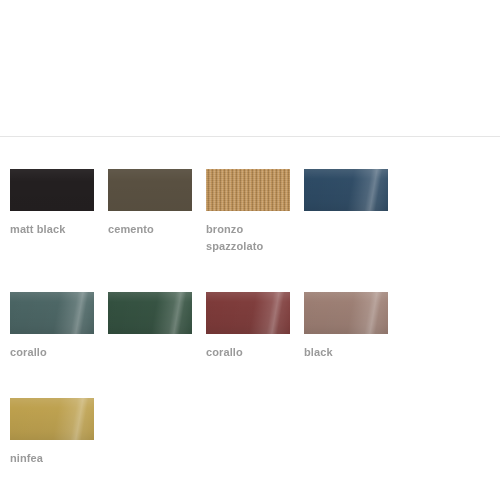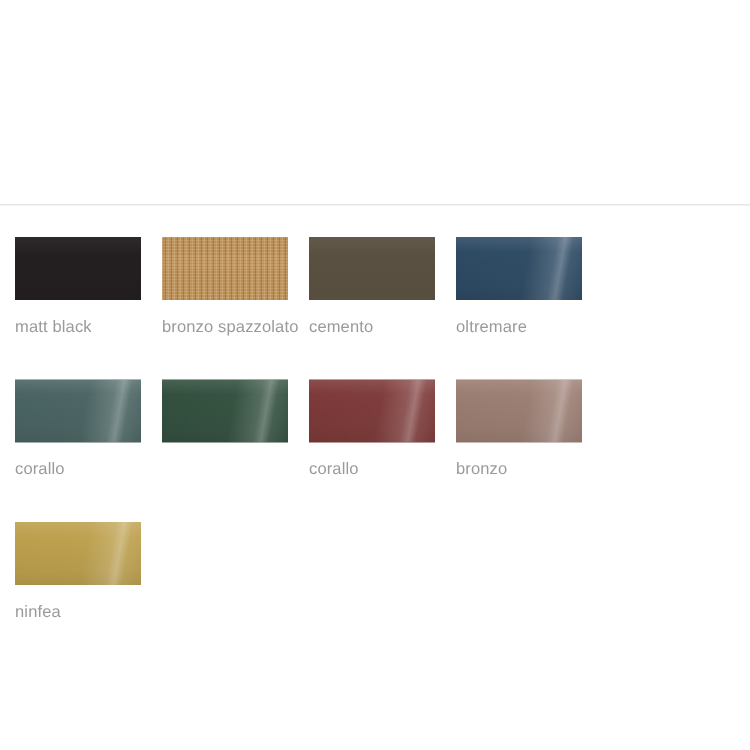--- a/index.html
+++ b/index.html
@@ -33,22 +33,23 @@
     position: absolute;
     left: 10px;
     top: 158px;
     width: 482px;
     display: flex;
     flex-wrap: wrap;
     align-content: flex-start;
   }
   .swatch-cell {
     width: 98px;
-    margin: 0 0 26px 0;
+    margin: 11px 0 26px 0;
     box-sizing: border-box;
+    font-weight: bold;
   }
   .swatch-chip {
     width: 84px;
     height: 42px;
     position: relative;
     overflow: hidden;
     border-radius: 0px;
   }
   .gloss {
     position: absolute;
@@ -116,38 +117,37 @@
   <div class="swatch-grid">
 
     <div class="swatch-cell">
       <div class="swatch-chip" style="background: rgb(35, 31, 32);">
         <div class="gloss flat"></div>
       </div>
       <div class="swatch-label" style="color: rgb(154, 154, 154);">matt black</div>
     </div>
 
     <div class="swatch-cell">
+      <div class="swatch-chip" style="background: rgb(89, 80, 65);">
+        <div class="gloss flat"></div>
+      </div>
+      <div class="swatch-label" style="color: rgb(154, 154, 154);">cemento</div>
+    </div>
+
+    <div class="swatch-cell">
       <div class="swatch-chip" style="background: rgb(193, 147, 88);">
         <div class="brushed"></div>
       </div>
       <div class="swatch-label" style="color: rgb(154, 154, 154);">bronzo spazzolato</div>
     </div>
 
     <div class="swatch-cell">
-      <div class="swatch-chip" style="background: rgb(89, 80, 65);">
-        <div class="gloss flat"></div>
-      </div>
-      <div class="swatch-label" style="color: rgb(154, 154, 154);">cemento</div>
-    </div>
-
-    <div class="swatch-cell">
       <div class="swatch-chip" style="background: rgb(45, 74, 100);">
         <div class="gloss"></div>
       </div>
-      <div class="swatch-label" style="color: rgb(154, 154, 154);">oltremare</div>
     </div>
 
     <div class="swatch-cell">
       <div class="swatch-chip" style="background: rgb(74, 100, 99);">
         <div class="gloss"></div>
       </div>
       <div class="swatch-label" style="color: rgb(154, 154, 154);">corallo</div>
     </div>
 
     <div class="swatch-cell">
@@ -160,21 +160,21 @@
       <div class="swatch-chip" style="background: rgb(125, 58, 57);">
         <div class="gloss"></div>
       </div>
       <div class="swatch-label" style="color: rgb(154, 154, 154);">corallo</div>
     </div>
 
     <div class="swatch-cell">
       <div class="swatch-chip" style="background: rgb(155, 125, 114);">
         <div class="gloss"></div>
       </div>
-      <div class="swatch-label" style="color: rgb(154, 154, 154);">bronzo</div>
+      <div class="swatch-label" style="color: rgb(154, 154, 154);">black</div>
     </div>
 
     <div class="swatch-cell">
       <div class="swatch-chip" style="background: rgb(189, 160, 77);">
         <div class="gloss"></div>
       </div>
       <div class="swatch-label" style="color: rgb(154, 154, 154);">ninfea</div>
     </div>
 
   </div>

